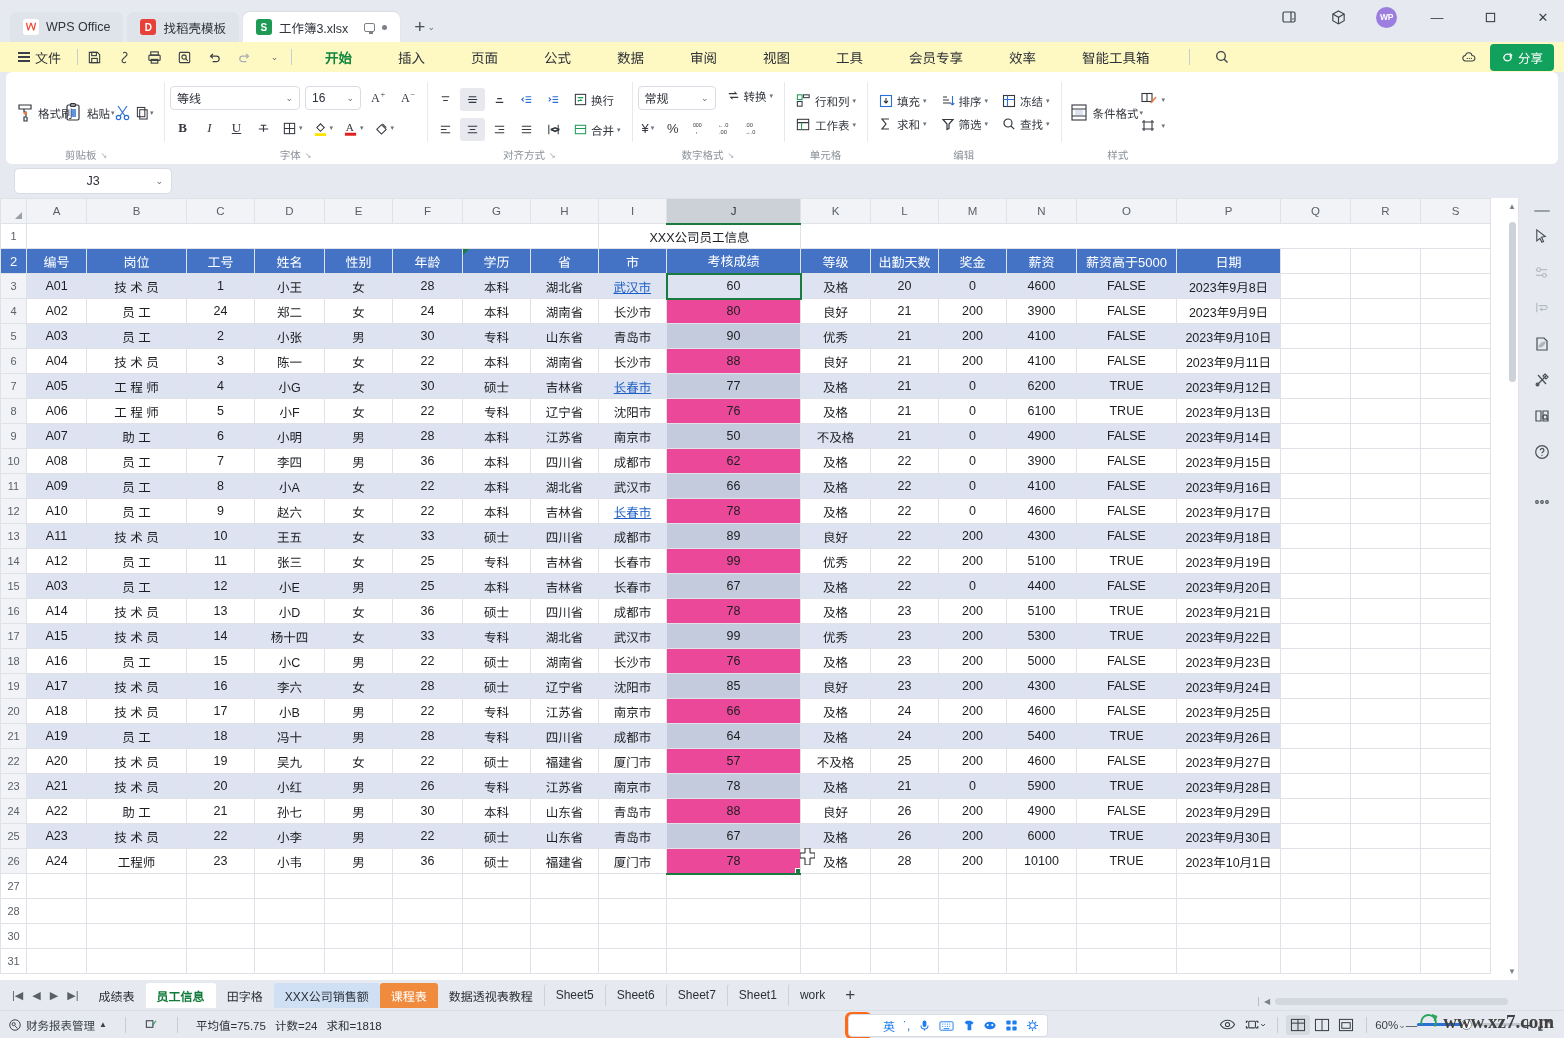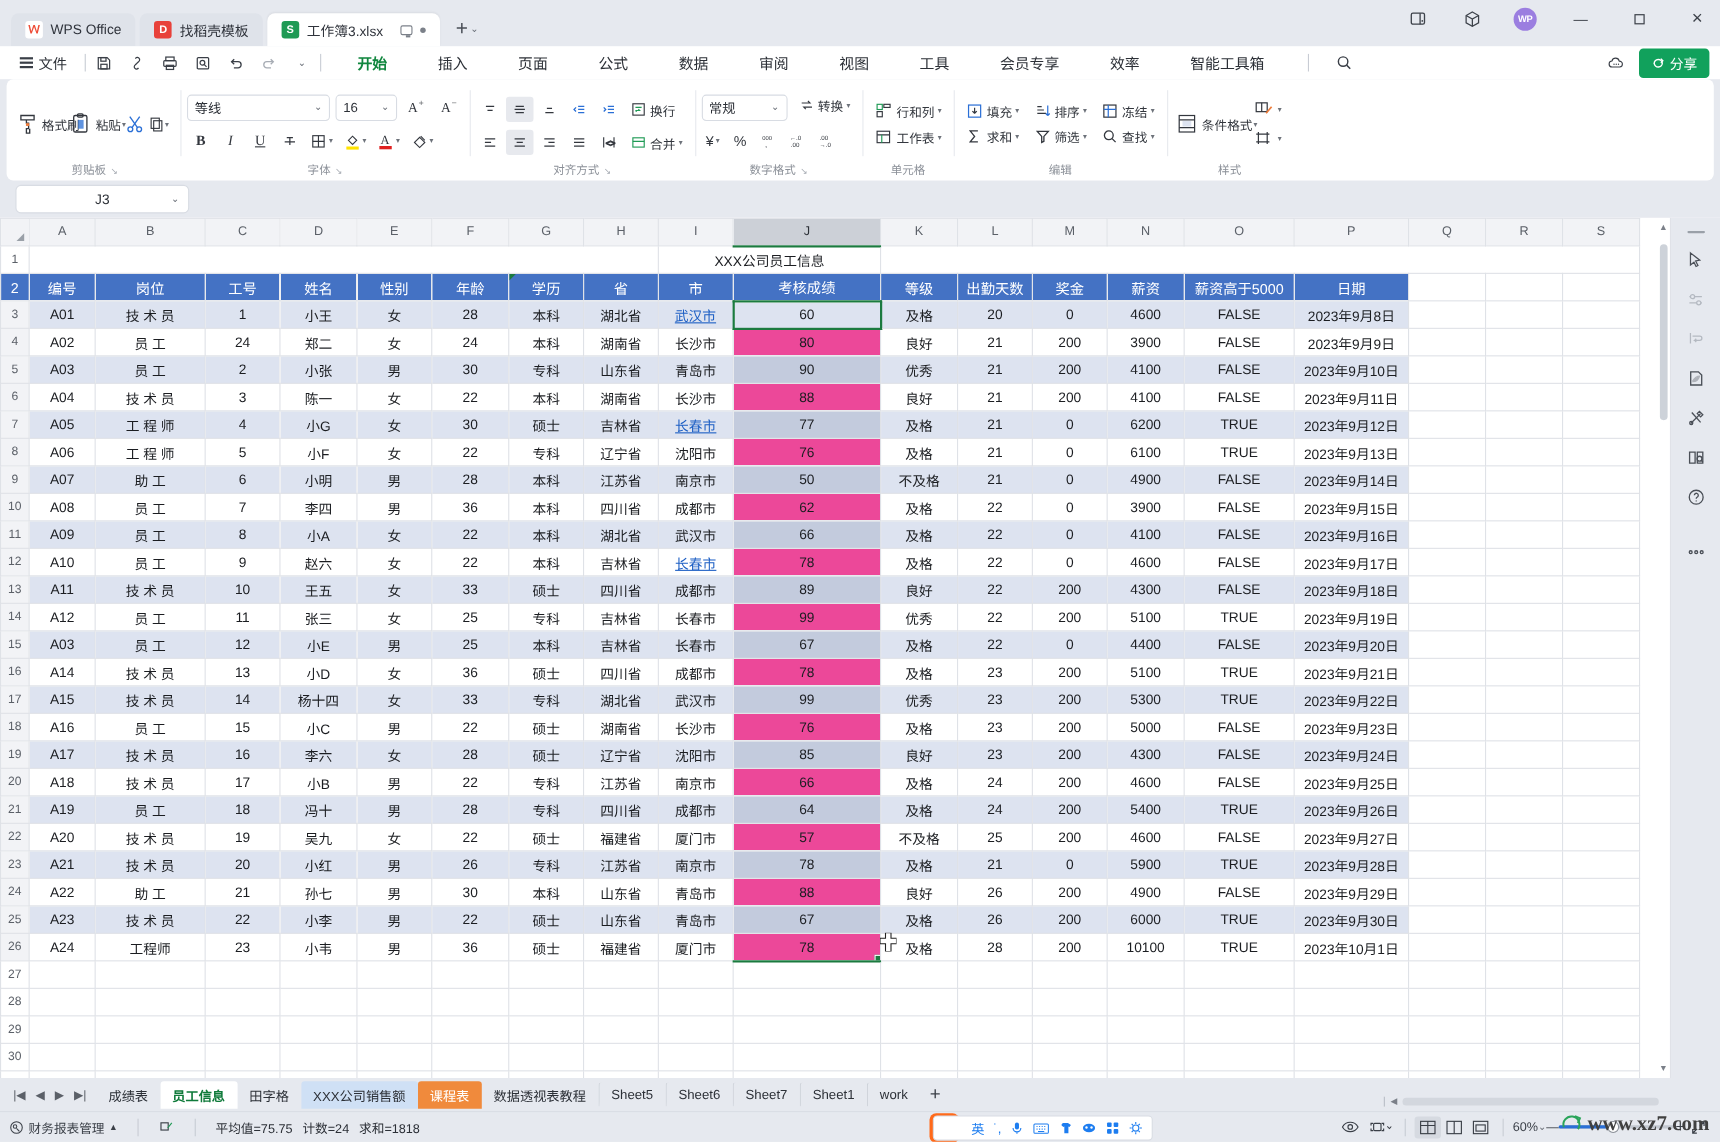--- a/index.html
+++ b/index.html
@@ -28,21 +28,21 @@
   .newtab { display: flex; align-items: center; gap: 2px; margin-left: 10px; padding-bottom: 6px; color: #4a4f57; }
   .plusbig { font-size: 19px; line-height: 1; }
   .chev { font-size: 9px; color: #6a6f78; }
 
   .tbright { position: absolute; right: 8px; top: 6px; display: flex; align-items: center; gap: 27px; }
   .tbicon { width: 22px; height: 22px; display: flex; align-items: center; justify-content: center; color: #3d424a; cursor: default; }
   .avatar { width: 21px; height: 21px; border-radius: 50%; background: #9b7ee0; color: #fff; font-size: 8.5px; font-weight: bold; display: flex; align-items: center; justify-content: center; letter-spacing: -0.3px; }
   .winbtn { width: 26px; height: 22px; display: flex; align-items: center; justify-content: center; font-size: 13px; color: #3d424a; }
 
   
-  .menubar { height: 30px; background: #ffffff; display: flex; align-items: center; padding: 0 10px; gap: 0; flex: none; position: relative; }
+  .menubar { height: 30px; background: #fef9c3; display: flex; align-items: center; padding: 0 10px; gap: 0; flex: none; position: relative; }
   .filebtn { display: flex; align-items: center; gap: 5px; font-size: 13px; color: #2c3037; padding: 0 8px; }
   .hamb { display: inline-flex; flex-direction: column; gap: 2.5px; }
   .hamb i { width: 12px; height: 1.4px; background: #3a3f47; display: block; }
   .vsep { width: 1px; height: 16px; background: #c8ccd4; margin: 0 8px; }
   .qicons { display: flex; align-items: center; gap: 13px; color: #3a3f47; }
   .qi { width: 17px; height: 17px; display: flex; align-items: center; justify-content: center; }
   .ribbon-tabs { display: flex; align-items: center; gap: 16px; margin-left: 10px; }
   .rtab { font-size: 13.5px; color: #2c3037; padding: 4px 15px; position: relative; white-space: nowrap; }
   .rtab.active { color: #10863e; font-weight: bold; }
   .rtab.active::after { content:""; position: absolute; left: 50%; transform: translateX(-50%); bottom: -4px; width: 26px; height: 2.5px; background: #10863e; border-radius: 2px; }
@@ -1360,42 +1360,20 @@
               <td class="empty"></td>
               <td class="empty"></td>
               <td class="empty"></td>
               <td class="empty"></td>
               <td class="empty"></td>
               <td class="empty"></td>
               <td class="empty"></td>
               <td class="empty"></td>
             </tr>
             <tr class="spacer-row">
-              <td class="rowhead">29</td>
-              <td class="empty"></td>
-              <td class="empty"></td>
-              <td class="empty"></td>
-              <td class="empty"></td>
-              <td class="empty"></td>
-              <td class="empty"></td>
-              <td class="empty"></td>
-              <td class="empty"></td>
-              <td class="empty"></td>
-              <td class="empty"></td>
-              <td class="empty"></td>
-              <td class="empty"></td>
-              <td class="empty"></td>
-              <td class="empty"></td>
-              <td class="empty"></td>
-              <td class="empty"></td>
-              <td class="empty"></td>
-              <td class="empty"></td>
-              <td class="empty"></td>
-            </tr>
-            <tr class="spacer-row">
               <td class="rowhead">30</td>
               <td class="empty"></td>
               <td class="empty"></td>
               <td class="empty"></td>
               <td class="empty"></td>
               <td class="empty"></td>
               <td class="empty"></td>
               <td class="empty"></td>
               <td class="empty"></td>
               <td class="empty"></td>

